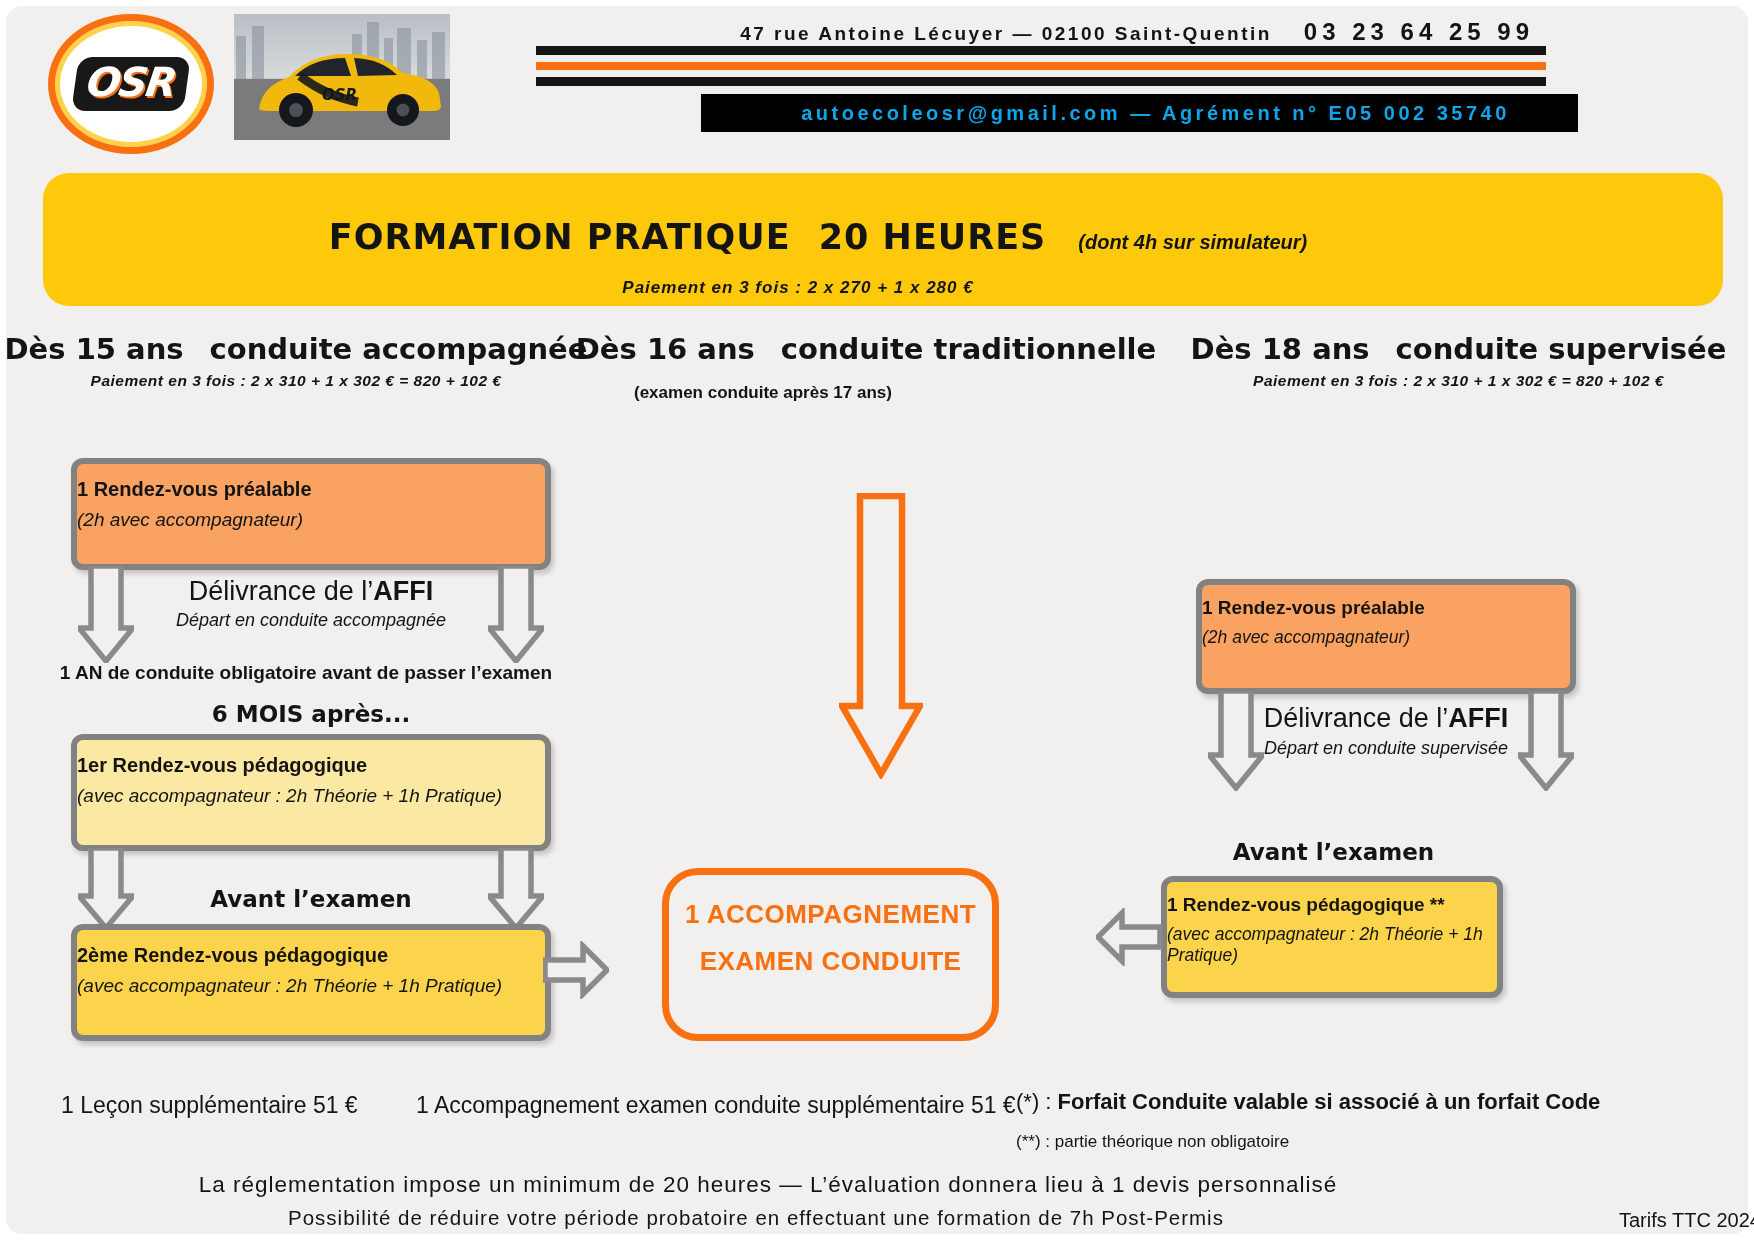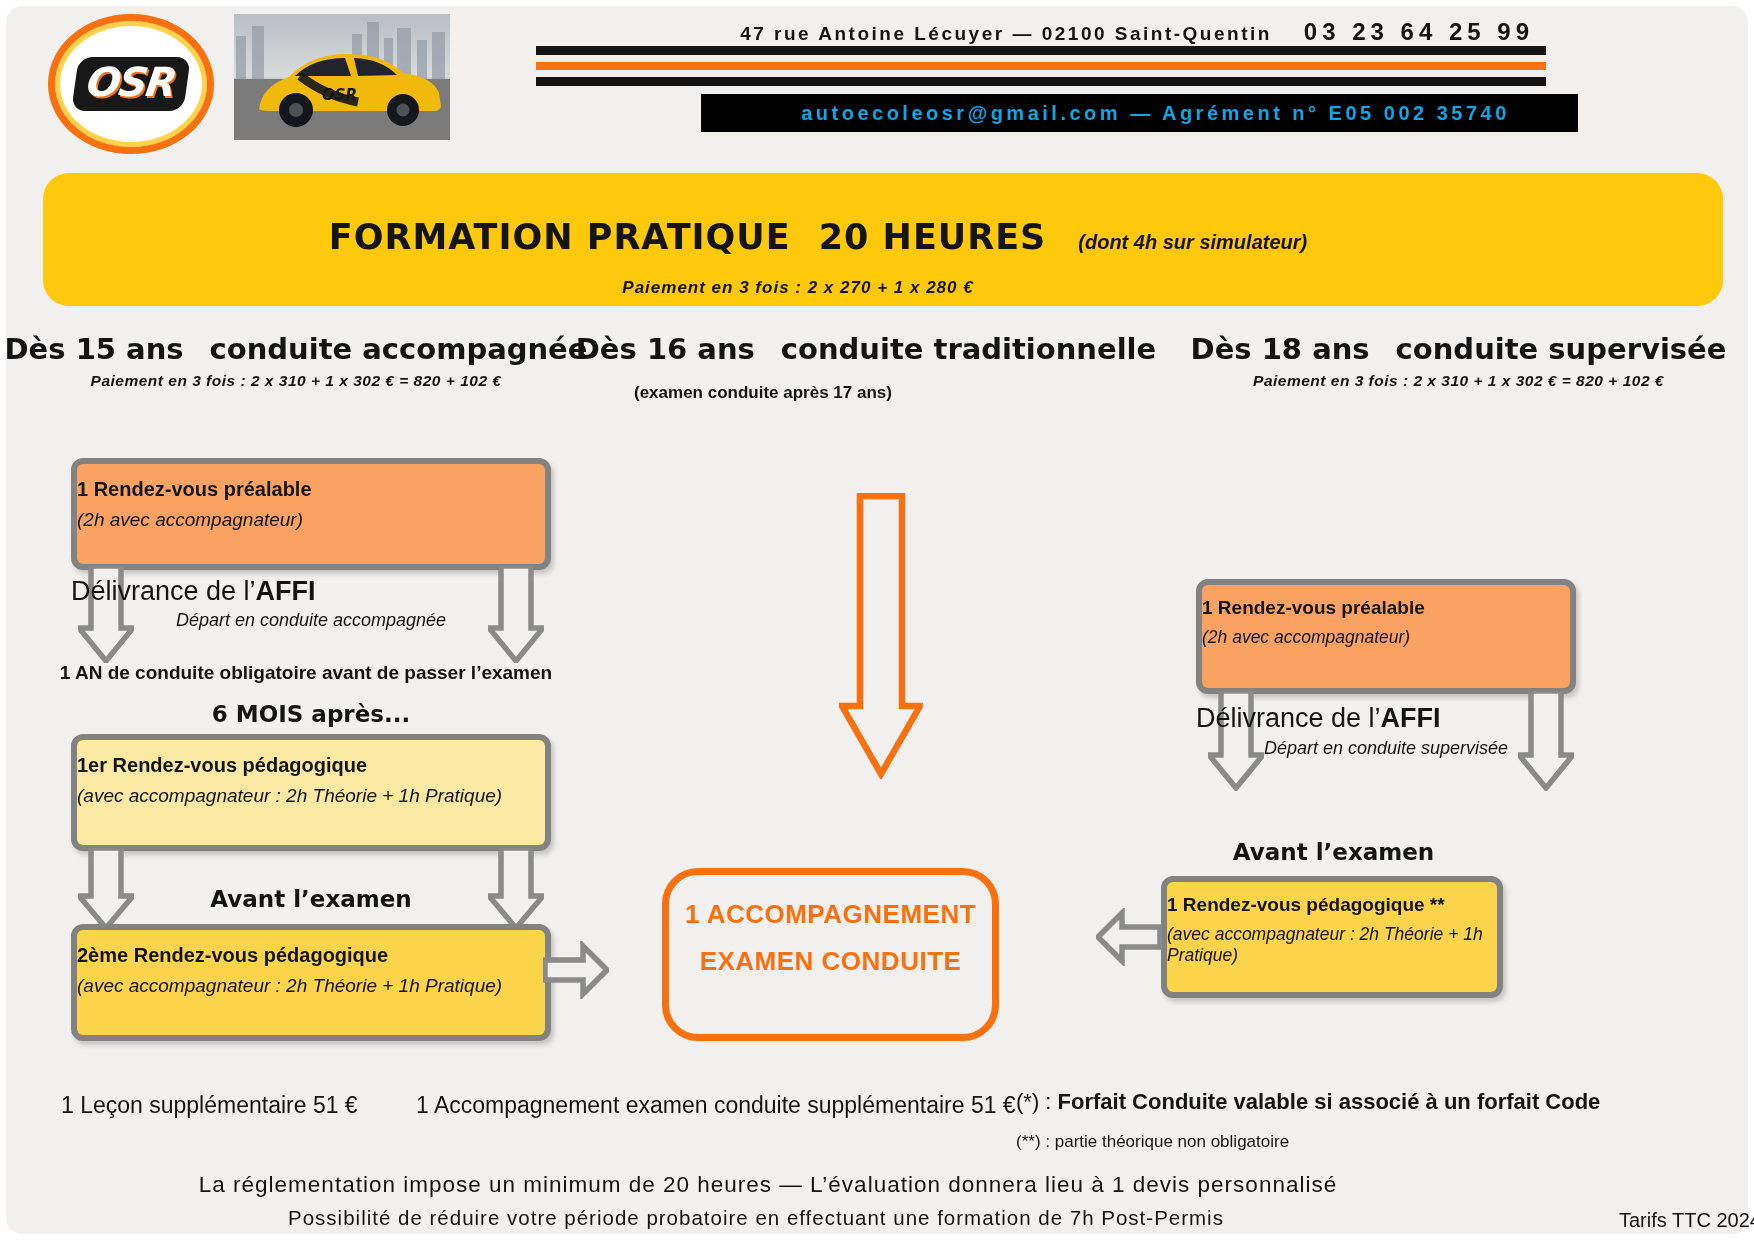--- a/index.html
+++ b/index.html
@@ -46,21 +46,21 @@
   .flowbox{border:6px solid #828282;border-radius:12px;box-sizing:border-box;text-align:left;
            box-shadow:3px 4px 5px rgba(0,0,0,0.18);}
   .box-orange{background:#f9a262;}
   .box-pale{background:#fbe8a2;}
   .box-yellow{background:#fcd44c;}
   .box-title{font-weight:bold;font-size:20px;margin-top:14px;}
   .box-title.small{font-size:19px;margin-top:12px;}
   .box-sub{font-style:italic;font-size:19px;margin-top:8px;}
   .box-sub.small{font-size:17.5px;}
 
-  .affi-title{font-size:27px;}
+  .affi-title{font-size:27px;text-align:center;}
   .affi-title b{font-weight:bold;}
   .affi-sub{font-size:18px;font-style:italic;text-align:center;}
   .note-bold{font-weight:bold;font-size:19px;text-align:center;}
   .note-big{font-family:"DejaVu Sans",sans-serif;font-weight:bold;font-size:23px;text-align:center;}
 
   .center-box{left:656px;top:862px;width:337px;height:173px;border:7px solid #f8700f;border-radius:36px;
               box-sizing:border-box;display:flex;flex-direction:column;align-items:center;justify-content:center;
               padding-bottom:34px;gap:16px;}
   .center-box-line{color:#f8700f;font-weight:bold;font-size:26px;letter-spacing:0.5px;white-space:nowrap;}
 

